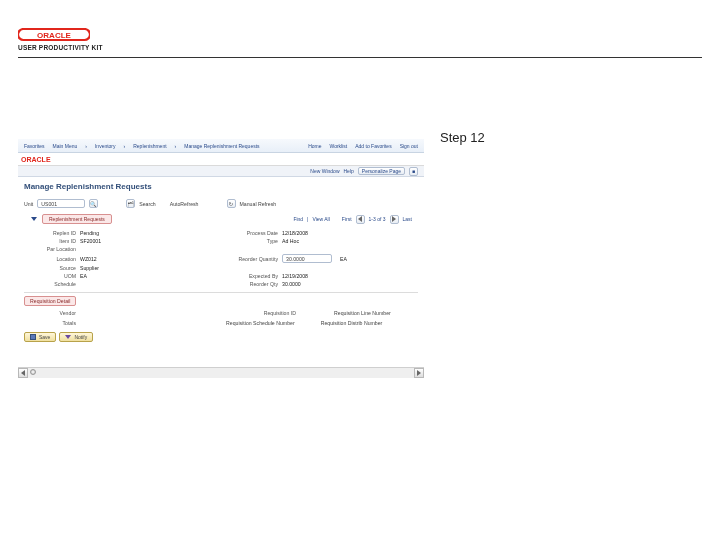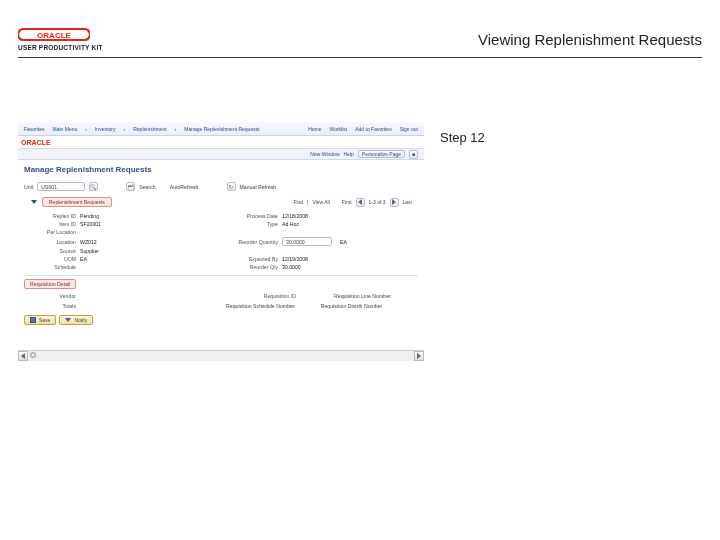--- a/index.html
+++ b/index.html
@@ -54,21 +54,21 @@
     margin-bottom: 34px;
   }
   .instr-text {
     line-height: 1.35;
   }
   .instr-text b { font-weight: bold; }
 
   
   .shot-wrap {
     position: absolute;
-    top: 122px;
+    top: 139px;
     left: 18px;
     width: 406px;
     height: 238px;
     background: #fff;
   }
   .app-top {
     height: 14px;
     background: linear-gradient(#f6f9fd, #e8eff8);
     border-bottom: 1px solid #c8d4e2;
     display: flex;
@@ -258,21 +258,20 @@
 <body>
 
 <div class="header">
   <div class="logo-block">
     <svg class="oracle-logo" viewBox="0 0 72 14">
       <rect x="0" y="1" width="72" height="11" rx="5.5" fill="none" stroke="#e1261c" stroke-width="2.2"></rect>
       <text x="36" y="10" text-anchor="middle" font-family="Arial" font-size="8" font-weight="bold" fill="#e1261c">ORACLE</text>
     </svg>
     <div class="logo-sub">USER PRODUCTIVITY KIT</div>
   </div>
-  <div class="page-title">Viewing Replenishment Requests</div>
 </div>
 
 <div class="instruction-panel">
   <div class="step-label">Step 12</div>
 </div>
 
 <div class="shot-wrap">
 
   <div class="app-top">
     <span>Favorites</span>

